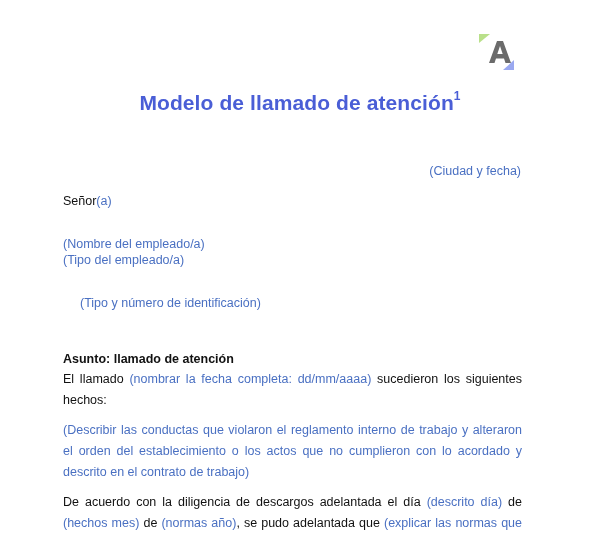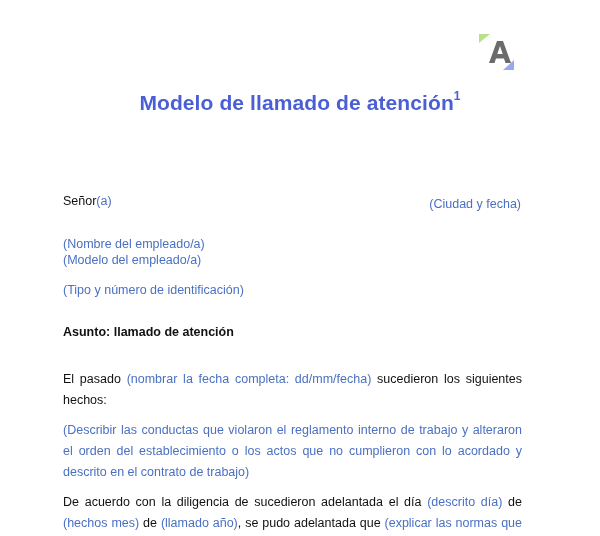--- a/index.html
+++ b/index.html
@@ -4,21 +4,21 @@
   <style>
     html, body { margin: 0; padding: 0; background: #ffffff; }
     body { width: 600px; height: 536px; overflow: hidden; position: relative;
            font-family: "Liberation Sans", sans-serif; color: #111111; }
     .logo { position: absolute; left: 478px; top: 33px; width: 40px; height: 38px; }
     .title { position: absolute; left: 0; width: 600px; top: 91px; text-align: center;
              font-weight: bold; font-size: 21px; color: #4a5ed6; letter-spacing: 0.1px; }
     .title sup { font-size: 12px; vertical-align: top; position: relative; top: -2px; }
     .line { position: absolute; left: 63px; font-size: 12.5px; line-height: 14px; white-space: nowrap; }
     .ph { color: #4a70c2; }
-    .right { left: auto; right: 79px; margin-top: 33px; }
+    .right { left: auto; right: 79px; }
     .bold { font-weight: bold; }
     .para { position: absolute; left: 63px; width: 459px; font-size: 12.5px; line-height: 21px;
             text-align: justify; text-align-last: left; }
     .para.blue { color: #4a70c2; }
   </style>
 </head>
 <body>
 
 <div class="logo">
   <svg width="40" height="38" viewBox="0 0 40 38">
@@ -32,26 +32,26 @@
   <span>Modelo de llamado de atención</span><sup>1</sup>
 </div>
 
 <div class="line right ph" style="top:164px;">(Ciudad y fecha)</div>
 
 <div class="line" style="top:194px;">
   <span>Señor</span><span class="ph">(a)</span>
 </div>
 
 <div class="line ph" style="top:223px;margin-top:14px;">(Nombre del empleado/a)</div>
-<div class="line ph" style="top:253px;">(Modelo del empleado/a)</div>
-<div class="line ph" style="top:283px;">(Tipo y número de identificación)</div>
+<div class="line ph" style="top:253px;">(Tipo del empleado/a)</div>
+<div class="line ph" style="top:296px;margin-left:17px;">(Tipo y número de identificación)</div>
 
-<div class="line bold" style="top:325px;">Asunto: llamado de atención</div>
+<div class="line bold" style="top:352px;">Asunto: llamado de atención</div>
 
 <div class="para" style="top:369px;">
-  <span>El pasado </span><span class="ph">(nombrar la fecha completa: dd/mm/fecha)</span><span> sucedieron los siguientes hechos:</span>
+  <span>El llamado </span><span class="ph">(nombrar la fecha completa: dd/mm/aaaa)</span><span> sucedieron los siguientes hechos:</span>
 </div>
 
 <div class="para blue" style="top:420px;">(Describir las conductas que violaron el reglamento interno de trabajo y alteraron el orden del establecimiento o los actos que no cumplieron con lo acordado y descrito en el contrato de trabajo)</div>
 
 <div class="para" style="top:492px;">
-  <span>De acuerdo con la diligencia de sucedieron adelantada el día </span><span class="ph">(descrito día)</span><span> de </span><span class="ph">(hechos mes)</span><span> de </span><span class="ph">(llamado año)</span><span>, se pudo adelantada que </span><span class="ph">(explicar las normas que no</span>
+  <span>De acuerdo con la diligencia de descargos adelantada el día </span><span class="ph">(descrito día)</span><span> de </span><span class="ph">(hechos mes)</span><span> de </span><span class="ph">(normas año)</span><span>, se pudo adelantada que </span><span class="ph">(explicar las normas que no</span>
 </div>
 
 </body></html>

